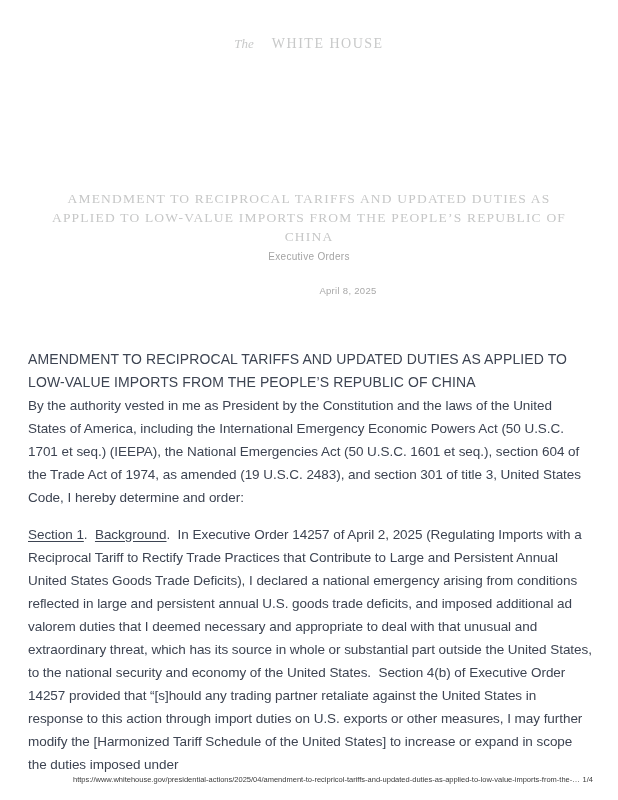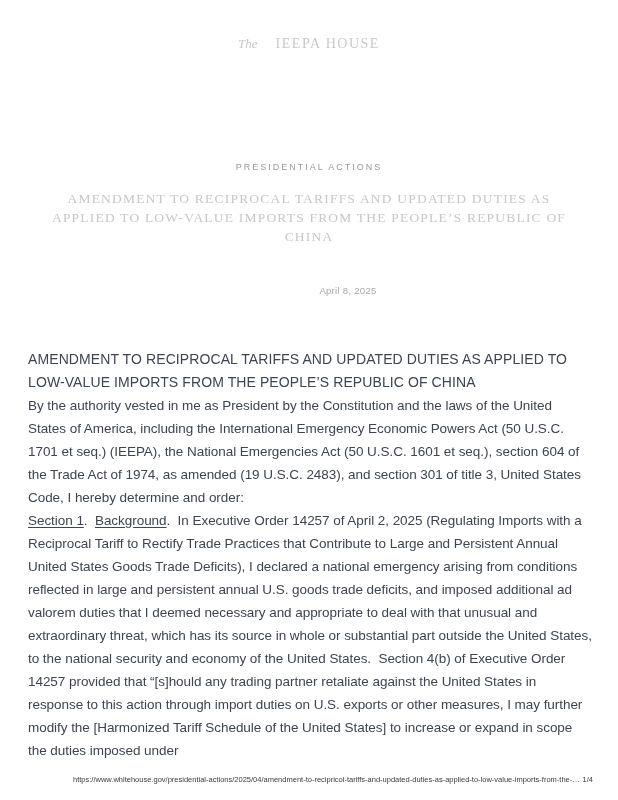--- a/index.html
+++ b/index.html
@@ -137,37 +137,38 @@
     font-size: 14px;
     font-weight: 400;
     line-height: 23px;
     letter-spacing: 0.1px;
   }
   .body-col p {
     margin: 0;
     white-space: pre-wrap;
   }
   .body-col p.gap-top {
+    margin-top: 14px;
   }
   .u { text-decoration: underline; text-underline-offset: 2px; }
 </style>
 </head>
 <body>
 
 <div class="page">
 
 
   <div class="masthead">
-    <span class="the">The</span><span class="wh">IEEPA HOUSE</span>
+    <span class="the">The</span><span class="wh">WHITE HOUSE</span>
   </div>
 
-  <div class="eyebrow">PRESIDENTIAL ACTIONS</div>
 
   <h1 class="big-title">AMENDMENT TO RECIPROCAL TARIFFS AND UPDATED DUTIES AS APPLIED TO LOW-VALUE IMPORTS FROM THE PEOPLE’S REPUBLIC OF CHINA</h1>
 
+  <div class="category">Executive Orders</div>
   <div class="pub-date">April 8, 2025</div>
 
   <div class="body-col">
     <h2>AMENDMENT TO RECIPROCAL TARIFFS AND UPDATED DUTIES AS APPLIED TO LOW-VALUE IMPORTS FROM THE PEOPLE’S REPUBLIC OF CHINA</h2>
     <p>By the authority vested in me as President by the Constitution and the laws of the United States of America, including the International Emergency Economic Powers Act (50 U.S.C. 1701 et seq.) (IEEPA), the National Emergencies Act (50 U.S.C. 1601 et seq.), section 604 of the Trade Act of 1974, as amended (19 U.S.C. 2483), and section 301 of title 3, United States Code, I hereby determine and order:</p>
     <p class="gap-top"><span class="u">Section 1</span><span>.  </span><span class="u">Background</span><span>.  In Executive Order 14257 of April 2, 2025 (Regulating Imports with a Reciprocal Tariff to Rectify Trade Practices that Contribute to Large and Persistent Annual United States Goods Trade Deficits), I declared a national emergency arising from conditions reflected in large and persistent annual U.S. goods trade deficits, and imposed additional ad valorem duties that I deemed necessary and appropriate to deal with that unusual and extraordinary threat, which has its source in whole or substantial part outside the United States, to the national security and economy of the United States.  Section 4(b) of Executive Order 14257 provided that “[s]hould any trading partner retaliate against the United States in response to this action through import duties on U.S. exports or other measures, I may further modify the [Harmonized Tariff Schedule of the United States] to increase or expand in scope the duties imposed under</span></p>
   </div>
 
   <div class="print-footer">
     <span class="url">https://www.whitehouse.gov/presidential-actions/2025/04/amendment-to-recipricol-tariffs-and-updated-duties-as-applied-to-low-value-imports-from-the-…</span>

